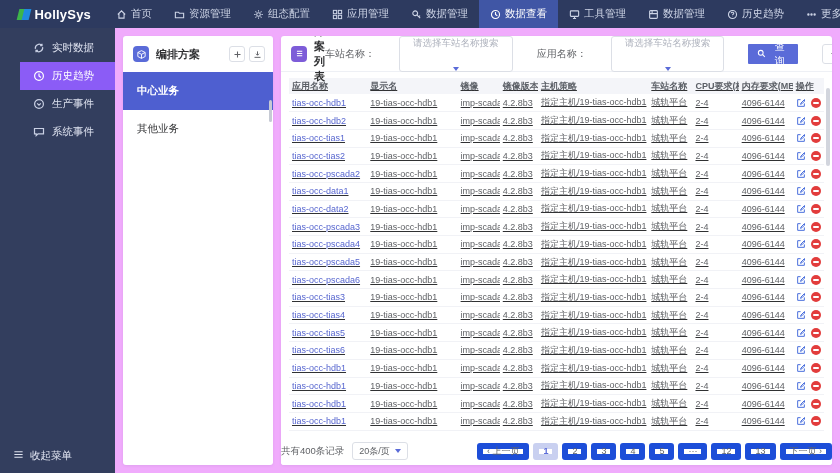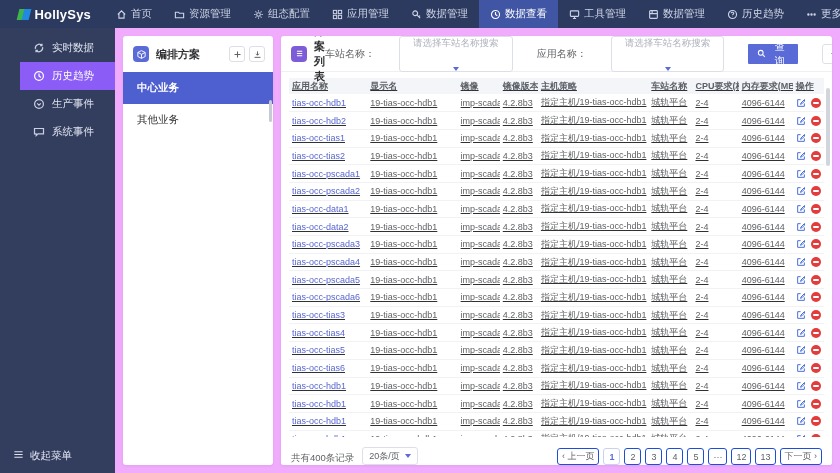--- a/index.html
+++ b/index.html
@@ -36,21 +36,21 @@
 
   
   .plans { width:150px; flex:none; position:relative; }
   .plans-head { display:flex; align-items:center; padding:10px 8px 10px 10px; }
   .panel-chip { width:16px; height:16px; border-radius:4px; display:flex; align-items:center; justify-content:center; flex:none; }
   .chip-indigo { background:#5a6bd8; }
   .chip-purple { background:#7d5cd8; }
   .plans-title { font-size:11px; font-weight:bold; color:#303133; margin-left:7px; flex:1; }
   .mini-btn { width:16px; height:16px; border:1px solid #dcdfe6; border-radius:3px; background:#fff; display:flex; align-items:center; justify-content:center; cursor:pointer; margin-left:4px; }
   .mini-btn svg { stroke:#606266; }
-  .plan-item { height:32px; display:flex; align-items:center; padding-left:14px; font-size:10.5px; color:#303133; cursor:pointer; }
+  .plan-item { height:38px; display:flex; align-items:center; padding-left:14px; font-size:10.5px; color:#303133; cursor:pointer; }
   .plan-item.active { background:#4e5fd0; color:#fff; font-weight:bold; }
   .plans-scroll { position:absolute; right:1px; top:64px; width:3px; height:22px; background:#c6cad4; border-radius:2px; }
 
   
   .main { flex:1; position:relative; overflow:hidden; }
   .main-head { height:36px; display:flex; align-items:center; padding:0 10px; border-bottom:1px solid #eef0f5; }
   .main-title { font-size:11px; font-weight:bold; color:#303133; margin-left:7px; }
   .filters { margin-left:auto; display:flex; align-items:center; gap:24px; }
   .f-label { font-size:10px; color:#606266; white-space:nowrap; }
   .select { width:118px; height:36px; border:1px solid #dcdfe6; border-radius:3px; background:#fff; display:flex; align-items:center; padding:0 6px; cursor:pointer;flex-direction:column; }
@@ -69,25 +69,25 @@
   tbody td { font-size:9px; color:#606266; height:17.7px; padding:0 3px; border-bottom:1px solid #f1f2f6; white-space:nowrap; overflow:hidden; }
   td.link { color:#5766cf; cursor:pointer; }
   .ops { display:flex; align-items:center; gap:5px; }
   .icon-edit { cursor:pointer; }
   .icon-edit svg { stroke:#4a6fdc; }
   .icon-forbid { width:10px; height:10px; border-radius:50%; background:#e23c3c; position:relative; cursor:pointer; flex:none; }
   .icon-forbid::after { content:""; position:absolute; left:2px; right:2px; top:4px; height:2px; background:#fff; border-radius:1px; }
   .main-scroll { position:absolute; right:2px; top:52px; width:4px; height:78px; background:#d2d5dd; border-radius:2px; }
 
   
-  .foot { position:absolute; left:0; right:0; bottom:0; height:28px; display:flex; align-items:flex-end; padding:0 10px; background:#fff; }
+  .foot { position:absolute; left:0; right:0; bottom:0; height:28px; display:flex; align-items:center; padding:0 0; background:#fff; }
   .total { font-size:9.5px; color:#606266; }
   .pagesize { margin-left:8px; height:18px; border:1px solid #dcdfe6; border-radius:3px; display:flex; align-items:center; gap:5px; padding:0 6px; font-size:9px; color:#606266; cursor:pointer; }
   .pager { margin-left:auto; display:flex; align-items:center; gap:4px; }
-  .pg-btn { min-width:17px; height:17px; background:#fff; border:1px solid #1d4ed8; border-radius:3px; font-size:9px; color:#606266; display:flex; align-items:center; justify-content:center; padding:0 4px; cursor:pointer; font-family:inherit; white-space:nowrap; }
+  .pg-btn { min-width:17px; height:17px; background:#fff; border:6px solid #1d4ed8; border-radius:3px; font-size:9px; color:#606266; display:flex; align-items:center; justify-content:center; padding:0 4px; cursor:pointer; font-family:inherit; white-space:nowrap; }
   .pg-btn.active { color:#5a6bd8; font-weight:bold; border-color:#c9d0f0; }
 </style>
 </head>
 <body>
 
 <div class="topbar">
   <div class="brand">
     <span class="brand-flag">
         <span class="f1"></span>
         <span class="f2"></span>
@@ -408,40 +408,20 @@
                 <span class="icon-edit">
                     <svg width="10" height="10" viewBox="0 0 12 12" fill="none" stroke-width="1.2">
                       <path d="M10 6.5 V10 H2 V2 H5.5 M10.2 1.8 L6 6 L5.4 7.6 L7 7 L10.2 3.8 Z"></path>
                     </svg>
                   </span>
                 <span class="icon-forbid"></span>
               </span>
               </td>
             </tr>
 
-            <tr>
-              <td class="link">tias-occ-pscada1</td>
-              <td>19-tias-occ-hdb1</td>
-              <td>imp-scada</td>
-              <td>4.2.8b3</td>
-              <td>指定主机/19-tias-occ-hdb1</td>
-              <td>城轨平台</td>
-              <td>2-4</td>
-              <td>4096-6144</td>
-              <td>
-                <span class="ops">
-                <span class="icon-edit">
-                    <svg width="10" height="10" viewBox="0 0 12 12" fill="none" stroke-width="1.2">
-                      <path d="M10 6.5 V10 H2 V2 H5.5 M10.2 1.8 L6 6 L5.4 7.6 L7 7 L10.2 3.8 Z"></path>
-                    </svg>
-                  </span>
-                <span class="icon-forbid"></span>
-              </span>
-              </td>
-            </tr>
 
             <tr>
               <td class="link">tias-occ-pscada2</td>
               <td>19-tias-occ-hdb1</td>
               <td>imp-scada</td>
               <td>4.2.8b3</td>
               <td>指定主机/19-tias-occ-hdb1</td>
               <td>城轨平台</td>
               <td>2-4</td>
               <td>4096-6144</td>

